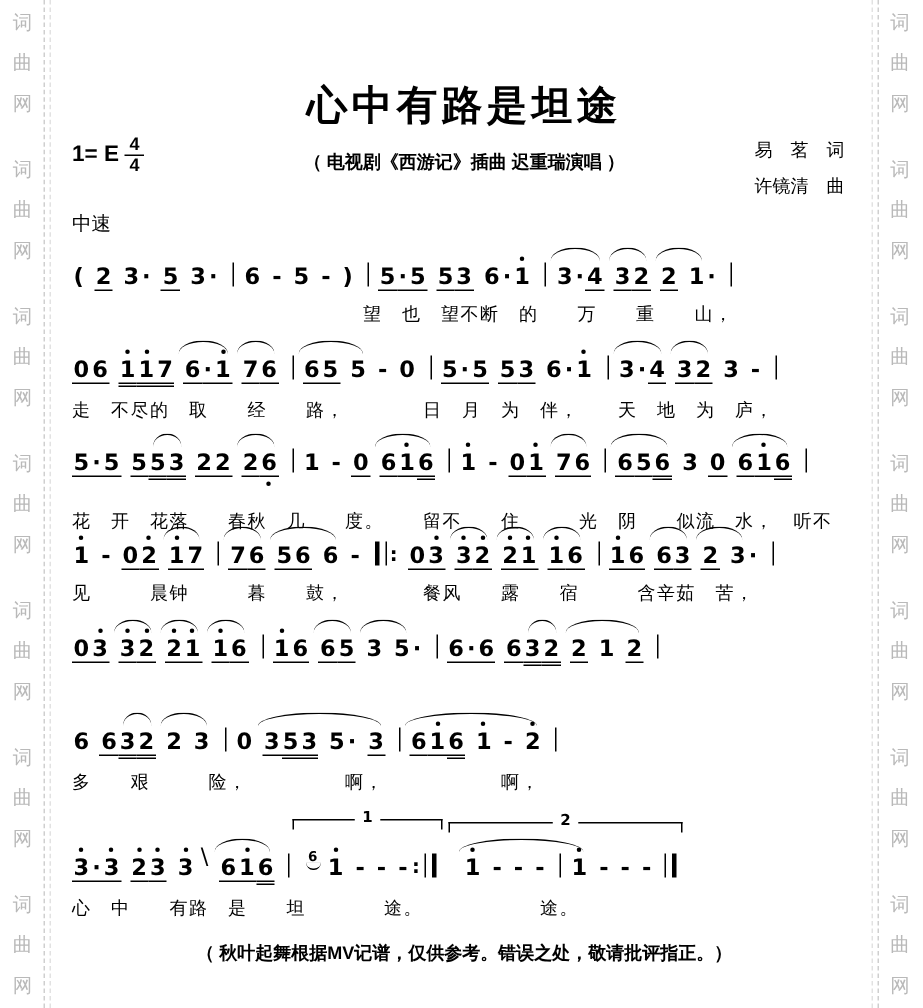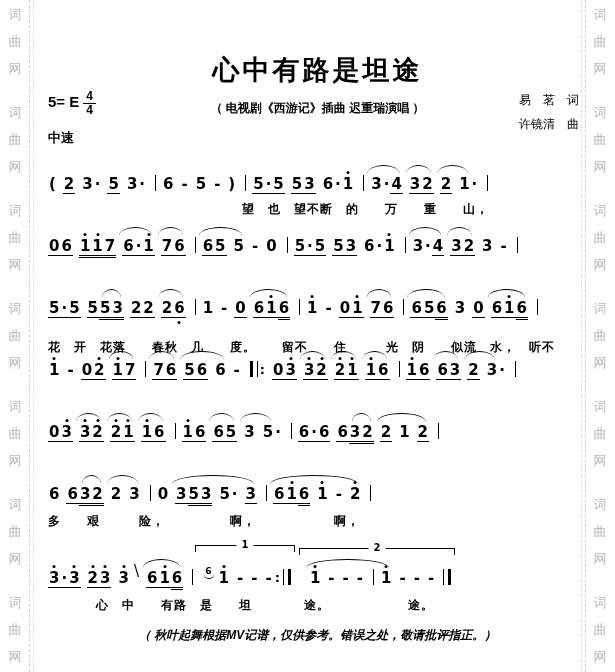--- a/index.html
+++ b/index.html
@@ -8,28 +8,28 @@
   
   .wm-col{position:absolute;top:0;bottom:0;width:30px;display:flex;flex-direction:column;
           justify-content:space-between;align-items:center;padding:6px 0;box-sizing:border-box;
           color:#b9b9b9;font-size:13px;z-index:1;}
   .wm-left{left:0;}
   .wm-right{right:0;}
   .wm-group{display:flex;flex-direction:column;gap:9px;text-align:center;}
   .wm-line{position:absolute;top:0;bottom:0;width:0;border-left:1px dashed #cfcfcf;z-index:1;}
   .wm-line2{position:absolute;top:0;bottom:0;width:0;border-left:1px dashed #e2e2e2;z-index:1;}
   
-  .page{position:absolute;left:42px;right:22px;top:0;z-index:2;}
+  .page{position:absolute;left:42px;right:38px;top:0;z-index:2;}
   .title{text-align:center;font-size:27px;font-weight:bold;letter-spacing:3px;margin-top:52px;}
   .subtitle{text-align:center;font-size:12px;font-weight:bold;margin-top:12px;}
   .keyblock{position:absolute;left:6px;top:90px;font-weight:bold;font-size:15px;white-space:nowrap;}
   .frac{display:inline-block;vertical-align:middle;text-align:center;font-size:12px;line-height:1.05;margin-left:4px;}
   .frac .top{display:block;border-bottom:1px solid #000;padding:0 3px;}
   .frac .bot{display:block;padding:0 3px;}
-  .tempo{font-size:13px;font-weight:bold;margin-top:13px;}
+  .tempo{font-size:13px;font-weight:normal;margin-top:24px;}
   .credits{position:absolute;right:14px;top:88px;font-size:12px;text-align:left;line-height:2;}
   
   .score{margin-top:46px;}
   .score-line{height:62px;}
   .notes-row{white-space:nowrap;font-weight:bold;font-size:15px;padding-top:12px;
              font-family:"DejaVu Sans","Liberation Sans",sans-serif;}
   .note{display:inline-block;position:relative;margin-left:6px;padding:0 1px;line-height:17px;}
   .note.g{margin-left:0;}
   .u1{border-bottom:1px solid #000;}
   .u2{border-bottom:3px double #000;}
@@ -48,22 +48,22 @@
   .repdots{display:inline-block;font-size:13px;font-weight:bold;vertical-align:1px;margin:0 1px 0 2px;}
   .grace{font-size:9px;vertical-align:9px;line-height:10px;padding:0;}
   .grace::after{content:'';position:absolute;left:-1px;right:-2px;bottom:-3px;height:4px;
                 border-bottom:1px solid #000;border-radius:0 0 50% 50%/0 0 100% 100%;}
   .breath{font-weight:normal;vertical-align:7px;margin-left:3px;}
   .volta{display:inline-block;position:relative;padding:0 6px;}
   .volta::before{content:'';position:absolute;top:-21px;left:2px;right:2px;height:6px;
                  border:1px solid #000;border-bottom:none;}
   .volta-label{position:absolute;top:-27px;left:50%;transform:translateX(-50%);
                background:#fff;padding:0 5px;font-size:10px;font-weight:bold;}
-  .lyrics-row{font-size:12px;margin-top:7px;white-space:pre;letter-spacing:1px;font-weight:bold;}
-  .footer-note{text-align:center;font-size:12px;font-weight:bold;margin-top:14px;font-style:italic;}
+  .lyrics-row{font-size:12px;margin-top:7px;white-space:pre;letter-spacing:1px;}
+  .footer-note{text-align:center;font-size:12px;font-weight:bold;margin-top:14px;}
 </style>
 </head>
 <body>
 
 <div class="wm-col wm-left">
     <div class="wm-group">
       <span>词</span>
       <span>曲</span>
       <span>网</span>
     </div>
@@ -138,51 +138,53 @@
     </div>
   </div>
 <div class="wm-line" style="right:29px"></div>
 <div class="wm-line2" style="right:33px"></div>
 
 <div class="page">
   <div class="title">心中有路是坦途</div>
   <div class="subtitle">（ 电视剧《西游记》插曲  迟重瑞演唱 ）</div>
 
   <div class="keyblock">
-    <span>5= E</span><span class="frac"><span class="top">4</span><span class="bot">4</span></span>
+    <span>1= E</span><span class="frac"><span class="top">4</span><span class="bot">4</span></span>
     <div class="tempo">中速</div>
   </div>
 
   <div class="credits">
     <div>易　茗　词</div>
     <div>许镜清　曲</div>
   </div>
 
   <div class="score">
       <div class="score-line">
         <div class="notes-row"><span class="note">(</span><span class="note u1">2</span><span class="note">3</span><span class="note g">·</span><span class="note u1">5</span><span class="note">3</span><span class="note g">·</span><span class="bl"></span><span class="note">6</span><span class="note">-</span><span class="note">5</span><span class="note">-</span><span class="note">)</span><span class="bl"></span><span class="note u1">5</span><span class="note g u1">·</span><span class="note g u1">5</span><span class="note u1">5</span><span class="note g u1">3</span><span class="note">6</span><span class="note g">·</span><span class="note g hi">1</span><span class="bl"></span><span class="arc"><span class="note">3</span><span class="note g">·</span><span class="note g u1">4</span></span><span class="arc"><span class="note u1">3</span><span class="note g u1">2</span></span><span class="arc"><span class="note u1">2</span><span class="note">1</span></span><span class="note g">·</span><span class="bl"></span></div>
         <div class="lyrics-row" style="padding-left: 200px;">望　也　望不断　的　　万　　重　　山，</div>
       </div>
       <div class="score-line">
         <div class="notes-row"><span class="note u1">0</span><span class="note g u1">6</span><span class="note u2 hi">1</span><span class="note g u2 hi">1</span><span class="note g u2">7</span><span class="arc"><span class="note u1">6</span><span class="note g u1">·</span><span class="note g u1 hi">1</span></span><span class="arc"><span class="note u1">7</span><span class="note g u1">6</span></span><span class="bl"></span><span class="arc"><span class="note u1">6</span><span class="note g u1">5</span><span class="note">5</span></span><span class="note">-</span><span class="note">0</span><span class="bl"></span><span class="note u1">5</span><span class="note g u1">·</span><span class="note g u1">5</span><span class="note u1">5</span><span class="note g u1">3</span><span class="note">6</span><span class="note g">·</span><span class="note g hi">1</span><span class="bl"></span><span class="arc"><span class="note">3</span><span class="note g">·</span><span class="note g u1">4</span></span><span class="arc"><span class="note u1">3</span><span class="note g u1">2</span></span><span class="note">3</span><span class="note">-</span><span class="bl"></span></div>
+        <div class="lyrics-row" style="padding-left: 6px;">走　不尽的　取　　经　　路，　　　　日　月　为　伴，　　天　地　为　庐，</div>
       </div>
       <div class="score-line">
         <div class="notes-row"><span class="note u1">5</span><span class="note g u1">·</span><span class="note g u1">5</span><span class="note u1">5</span><span class="arc"><span class="note g u2">5</span><span class="note g u2">3</span></span><span class="note u1">2</span><span class="note g u1">2</span><span class="arc"><span class="note u1">2</span><span class="note g u1 lo">6</span></span><span class="bl"></span><span class="note">1</span><span class="note">-</span><span class="note u1">0</span><span class="arc"><span class="note u1">6</span><span class="note g u1 hi">1</span><span class="note g u2">6</span></span><span class="bl"></span><span class="note hi">1</span><span class="note">-</span><span class="note u1">0</span><span class="note g u1 hi">1</span><span class="arc"><span class="note u1">7</span><span class="note g u1">6</span></span><span class="bl"></span><span class="arc"><span class="note u1">6</span><span class="note g u1">5</span><span class="note g u2">6</span></span><span class="note">3</span><span class="note u1">0</span><span class="arc"><span class="note u1">6</span><span class="note g u1 hi">1</span><span class="note g u2">6</span></span><span class="bl"></span></div>
         <div class="lyrics-row" style="padding-left: 6px; margin-top: 19px;">花　开　花落　　春秋　几　　度。　　留不　　住　　　光　阴　　似流　水，　听不</div>
       </div>
       <div class="score-line">
         <div class="notes-row"><span class="note hi">1</span><span class="note">-</span><span class="note u1">0</span><span class="note g u1 hi">2</span><span class="arc"><span class="note u1 hi">1</span><span class="note g u1">7</span></span><span class="bl"></span><span class="arc"><span class="note u1">7</span><span class="note g u1">6</span></span><span class="arc"><span class="note u1">5</span><span class="note g u1">6</span><span class="note">6</span></span><span class="note">-</span><span class="rep"><span class="final flip"></span><span class="repdots">:</span></span><span class="note u1">0</span><span class="note g u1 hi">3</span><span class="arc"><span class="note u1 hi">3</span><span class="note g u1 hi">2</span></span><span class="arc"><span class="note u1 hi">2</span><span class="note g u1 hi">1</span></span><span class="arc"><span class="note u1 hi">1</span><span class="note g u1">6</span></span><span class="bl"></span><span class="note u1 hi">1</span><span class="note g u1">6</span><span class="arc"><span class="note u1">6</span><span class="note g u1">3</span></span><span class="arc"><span class="note u1">2</span><span class="note">3</span></span><span class="note g">·</span><span class="bl"></span></div>
+        <div class="lyrics-row" style="padding-left: 6px;">见　　　晨钟　　　暮　　鼓，　　　　餐风　　露　　宿　　　含辛茹　苦，</div>
       </div>
       <div class="score-line">
         <div class="notes-row"><span class="note u1">0</span><span class="note g u1 hi">3</span><span class="arc"><span class="note u1 hi">3</span><span class="note g u1 hi">2</span></span><span class="arc"><span class="note u1 hi">2</span><span class="note g u1 hi">1</span></span><span class="arc"><span class="note u1 hi">1</span><span class="note g u1">6</span></span><span class="bl"></span><span class="note u1 hi">1</span><span class="note g u1">6</span><span class="arc"><span class="note u1">6</span><span class="note g u1">5</span></span><span class="arc"><span class="note">3</span><span class="note">5</span></span><span class="note g">·</span><span class="bl"></span><span class="note u1">6</span><span class="note g u1">·</span><span class="note g u1">6</span><span class="note u1">6</span><span class="arc"><span class="note g u2">3</span><span class="note g u2">2</span></span><span class="arc"><span class="note u1">2</span><span class="note">1</span><span class="note u1">2</span></span><span class="bl"></span></div>
       </div>
       <div class="score-line">
         <div class="notes-row"><span class="note">6</span><span class="note u1">6</span><span class="arc"><span class="note g u2">3</span><span class="note g u2">2</span></span><span class="arc"><span class="note">2</span><span class="note">3</span></span><span class="bl"></span><span class="note">0</span><span class="arc"><span class="note u1">3</span><span class="note g u2">5</span><span class="note g u2">3</span><span class="note">5</span><span class="note g">·</span><span class="note u1">3</span></span><span class="bl"></span><span class="arc"><span class="note u1">6</span><span class="note g u1 hi">1</span><span class="note g u2">6</span><span class="note hi">1</span><span class="note">-</span><span class="note hi">2</span></span><span class="bl"></span></div>
         <div class="lyrics-row" style="padding-left: 6px;">多　　艰　　　险，　　　　　啊，　　　　　　啊，</div>
       </div>
       <div class="score-line" style="margin-top: 16px;">
         <div class="notes-row"><span class="note u1 hi">3</span><span class="note g u1">·</span><span class="note g u1 hi">3</span><span class="note u1 hi">2</span><span class="note g u1 hi">3</span><span class="note hi">3</span><span class="note breath">\</span><span class="arc"><span class="note u1">6</span><span class="note g u1 hi">1</span><span class="note g u2">6</span></span><span class="bl"></span><span class="volta"><span class="volta-label">1</span><span class="note grace">6</span><span class="note hi">1</span><span class="note">-</span><span class="note">-</span><span class="note">-</span><span class="rep"><span class="repdots">:</span><span class="final" style="margin-left: 2px;"></span></span></span><span class="volta"><span class="volta-label">2</span><span class="arc"><span class="note hi">1</span><span class="note">-</span><span class="note">-</span><span class="note">-</span><span class="bl"></span><span class="note hi">1</span></span><span class="note">-</span><span class="note">-</span><span class="note">-</span><span class="final"></span></span></div>
-        <div class="lyrics-row" style="padding-left: 6px; margin-left: 48px;">心　中　　有路　是　　坦　　　　途。　　　　　　途。</div>
+        <div class="lyrics-row" style="padding-left: 6px;">心　中　　有路　是　　坦　　　　途。　　　　　　途。</div>
       </div>
     </div>
 
   <div class="footer-note">（ 秋叶起舞根据MV记谱，仅供参考。错误之处，敬请批评指正。）</div>
 </div>
 
 </body></html>

